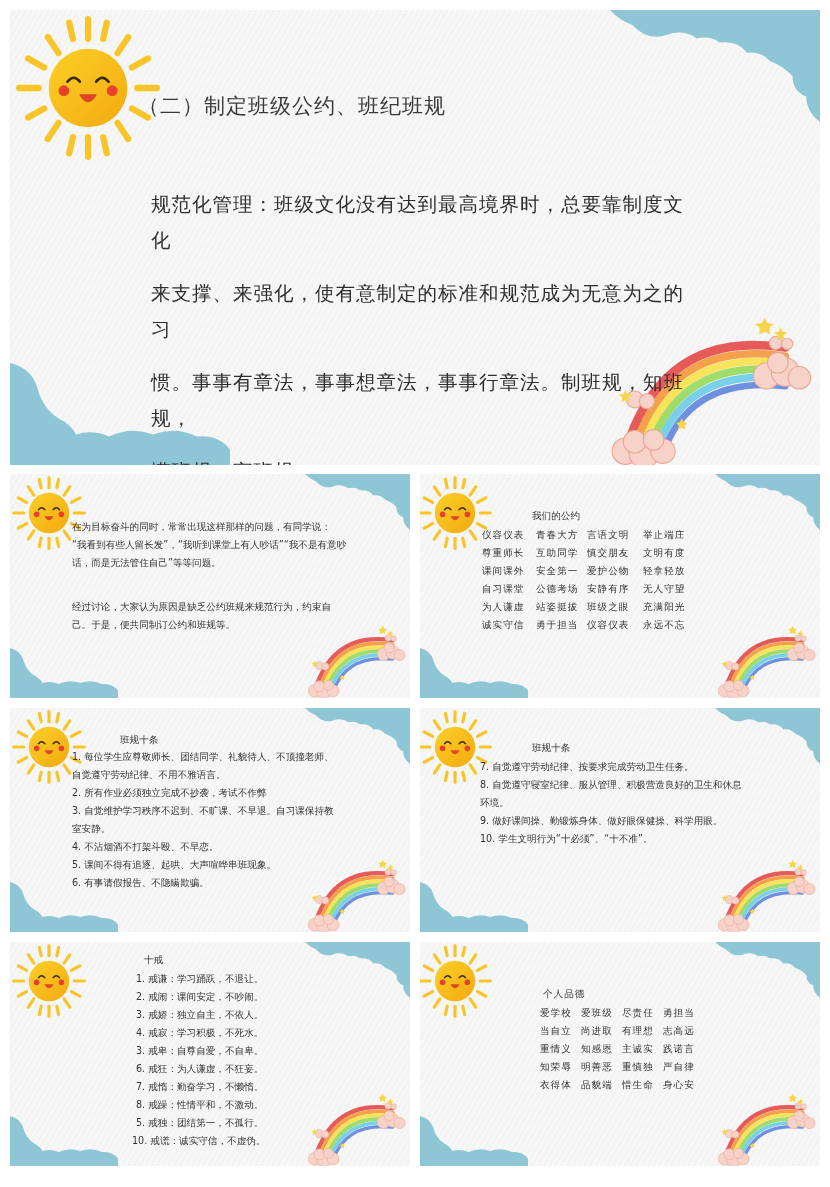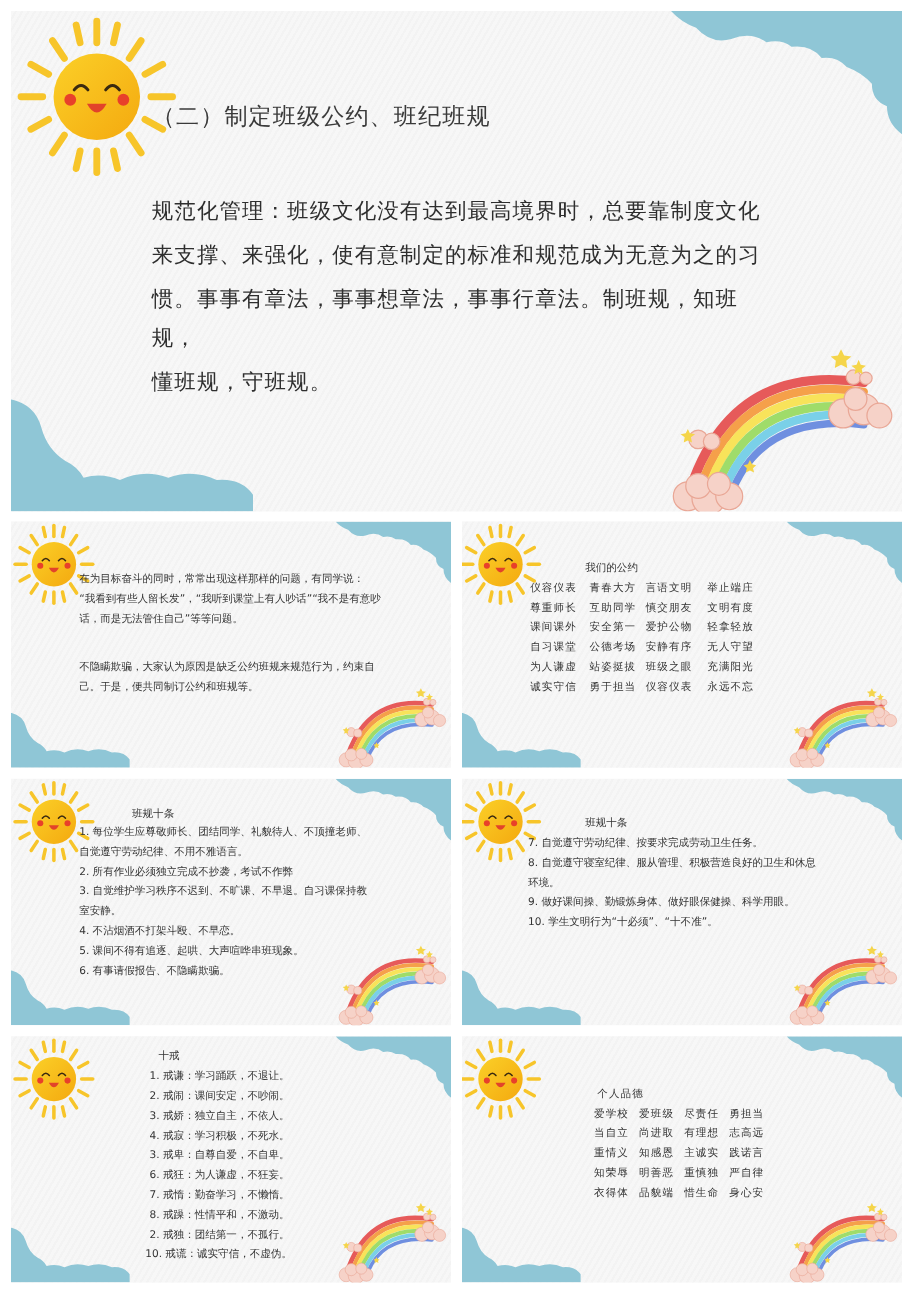--- a/index.html
+++ b/index.html
@@ -13,21 +13,21 @@
   }
   .slide .cloud-tr, .slide .cloud-bl { position:absolute; }
   .slide svg.deco { position:absolute; }
   .main { left:10px; top:10px; width:810px; height:455px; }
   .small { width:400px; height:224px; }
   .col-l { left:10px; } .col-r { left:420px; }
   .row1 { top:474px; } .row2 { top:708px; } .row3 { top:942px; }
 
   .main-title { position:absolute; left:128px; top:82px; font-size:21px; color:#3a3a3a; letter-spacing:1px; }
   .main-body { position:absolute; left:124px; top:160px; width:580px; font-size:19.5px; line-height:36px; color:#2e2e2e; letter-spacing:1px; }
-  .main-body p { margin:4px; }
+  .main-body p { margin:17px; }
   .heading-s { position:absolute; font-size:9.6px; color:#333; }
   .para-s { position:absolute; font-size:9.6px; line-height:18px; color:#333; }
   .grid4 { position:absolute; display:grid; row-gap:0; font-size:9.6px; color:#333; }
   .grid4 span { line-height:18px; height:18px; white-space:nowrap; }
   .list-s { position:absolute; font-size:9.6px; color:#333; line-height:18px; }
   .list-s div { white-space:nowrap; }
 </style>
 </head>
 <body>
 
@@ -138,21 +138,21 @@
     </svg>
   <svg class="deco" style="left:290px;top:148px;width:112px;height:78px" viewBox="0 0 220 170">
       <use href="#rainbowShape"></use>
     </svg>
   <div class="para-s" style="left:62px;top:44px">
     <div>在为目标奋斗的同时，常常出现这样那样的问题，有同学说：</div>
     <div>“我看到有些人留长发”，“我听到课堂上有人吵话”“我不是有意吵</div>
     <div>话，而是无法管住自己”等等问题。</div>
   </div>
   <div class="para-s" style="left:62px;top:124px">
-    <div>不隐瞒欺骗，大家认为原因是缺乏公约班规来规范行为，约束自</div>
+    <div>经过讨论，大家认为原因是缺乏公约班规来规范行为，约束自</div>
     <div>己。于是，便共同制订公约和班规等。</div>
   </div>
 </div>
 
 <div class="slide small col-r row1">
   <svg class="deco" style="right:0;top:0;width:105px;height:56px" viewBox="0 0 230 110" preserveAspectRatio="none">
       <use href="#cloudTR"></use>
     </svg>
   <svg class="deco" style="left:0;bottom:0;width:108px;height:50px" viewBox="0 0 200 100" preserveAspectRatio="none">
       <use href="#cloudBL"></use>
@@ -257,21 +257,21 @@
   <div class="heading-s" style="left:134px;top:12px">十戒</div>
   <div class="list-s" style="left:122px;top:28px">
     <div style="padding-left:4px">1. 戒谦：学习踊跃，不退让。</div>
     <div style="padding-left:4px">2. 戒闹：课间安定，不吵闹。</div>
     <div style="padding-left:4px">3. 戒娇：独立自主，不依人。</div>
     <div style="padding-left:4px">4. 戒寂：学习积极，不死水。</div>
     <div style="padding-left:4px">3. 戒卑：自尊自爱，不自卑。</div>
     <div style="padding-left:4px">6. 戒狂：为人谦虚，不狂妄。</div>
     <div style="padding-left:4px">7. 戒惰：勤奋学习，不懒惰。</div>
     <div style="padding-left:4px">8. 戒躁：性情平和，不激动。</div>
-    <div style="padding-left:4px">2. 戒独：团结第一，不孤行。</div>
+    <div style="padding-left:4px">5. 戒独：团结第一，不孤行。</div>
     <div>10. 戒谎：诚实守信，不虚伪。</div>
   </div>
 </div>
 
 <div class="slide small col-r row3">
   <svg class="deco" style="right:0;top:0;width:105px;height:56px" viewBox="0 0 230 110" preserveAspectRatio="none">
       <use href="#cloudTR"></use>
     </svg>
   <svg class="deco" style="left:0;bottom:0;width:108px;height:50px" viewBox="0 0 200 100" preserveAspectRatio="none">
       <use href="#cloudBL"></use>

